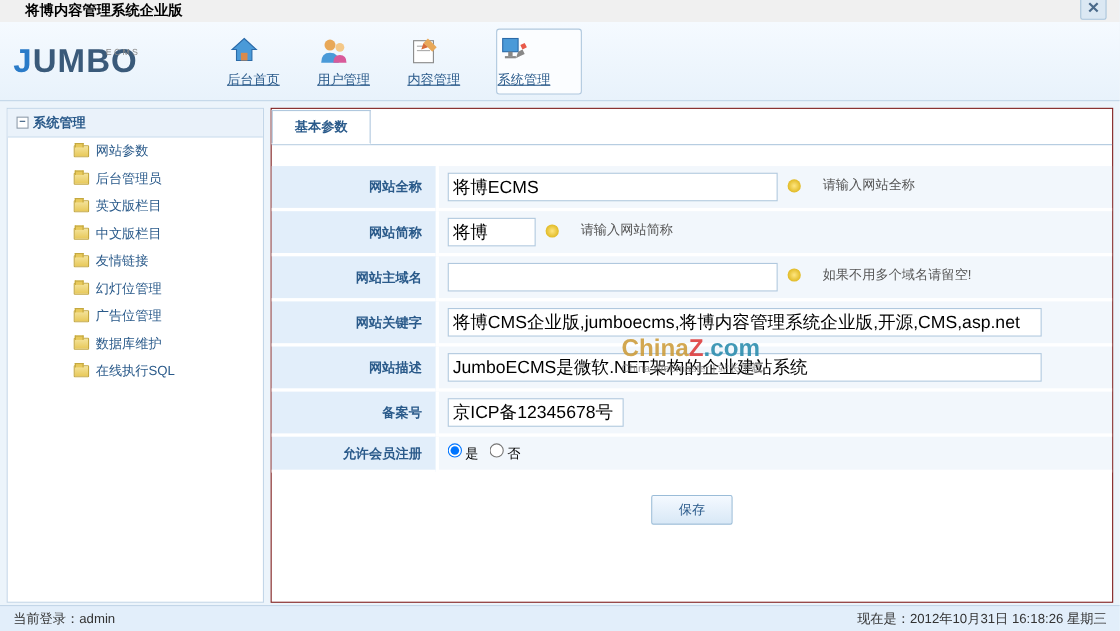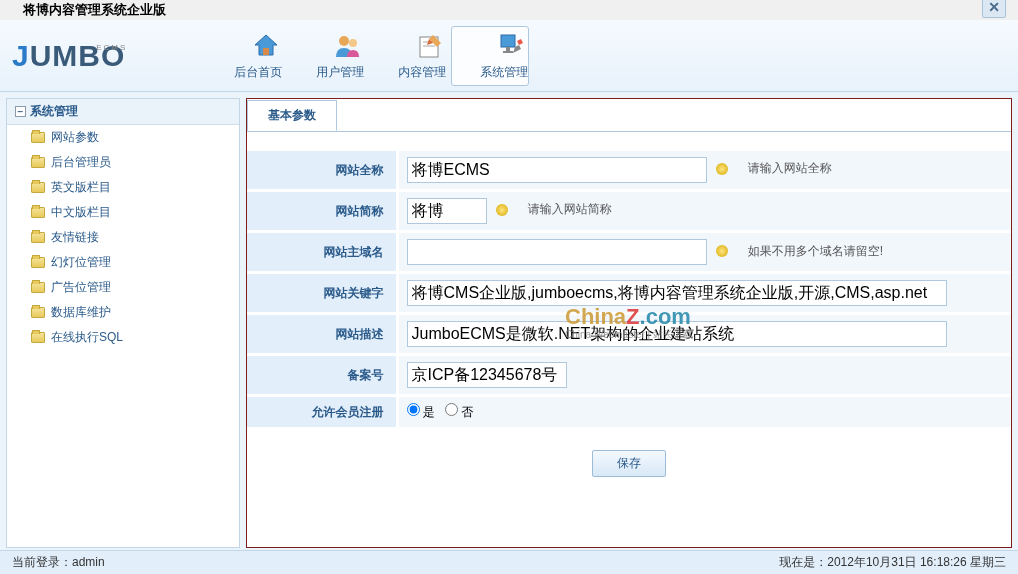--- a/index.html
+++ b/index.html
@@ -65,27 +65,28 @@
 }
 .nav-tabs {
   display: flex;
   gap: 4px;
 }
 .nav-tab {
   width: 78px;
   height: 60px;
   display: flex;
   flex-direction: column;
-  align-items: flex-end;
+  align-items: flex-start;
   justify-content: center;
   cursor: pointer;
   border: 1px solid transparent;
   border-radius: 3px;
   font-size: 12px;
   color: #2a5a8a;
+  text-decoration: underline;
 }
 .nav-tab.active {
   background: #fbfdff;
   border: 1px solid #b0c8de;
 }
 .nav-icon {
   width: 32px;
   height: 32px;
   margin-bottom: 2px;
   display: flex;
@@ -105,21 +106,21 @@
 .sidebar-header {
   background: #eaf2fa;
   padding: 4px 8px;
   border-bottom: 1px solid #d0dfee;
   color: #2a5a8a;
   font-weight: bold;
   display: flex;
   align-items: center;
   gap: 4px;
 }
-.sidebar ul { list-style: none; }
+.sidebar ul { list-style: none; margin-left: 36px; }
 .sidebar li {
   padding: 4px 8px 4px 24px;
   display: flex;
   align-items: center;
   gap: 6px;
   color: #2a5a8a;
   cursor: pointer;
 }
 .folder-icon {
   width: 14px;

